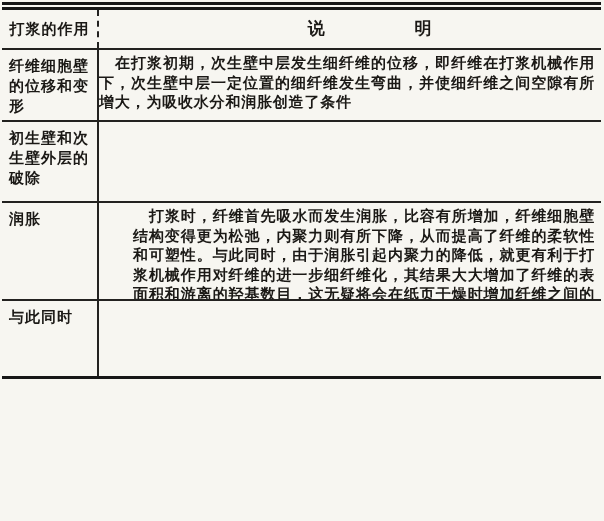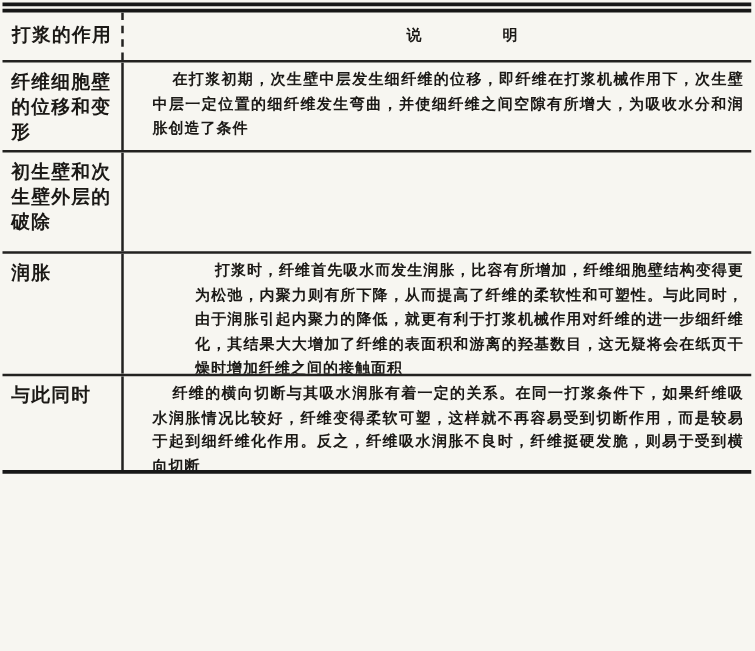--- a/index.html
+++ b/index.html
@@ -33,22 +33,22 @@
     width: 97px;
     flex: 0 0 97px;
     border-right: 2px solid #232220;
     padding: 6px 5px 0 7px;
     font-size: 15px;
     line-height: 20px;
     letter-spacing: 1px;
   }
   .cell-desc {
     flex: 1 1 auto;
-    padding: 4px 6px 0 23px;
-    font-size: 12px;
+    padding: 4px 6px 0 0;
+    font-size: 15px;
     line-height: 19.5px;
     letter-spacing: 0.8px;
     text-align: justify;
   }
   .para { text-indent: 16px; }
   .inner-rule {
     height: 2px;
     background: #232220;
     margin: 5px -6px 5px -11px;
   }
@@ -56,21 +56,21 @@
   .row-header { height: 40px; gap: 40px; }
   .row-header .cell-term {
     display: flex; align-items: center; justify-content: center;
     padding: 0 2px;
     border-right-style: dashed;
     font-size: 15px;
   }
   .row-header .cell-desc {
     display: flex; align-items: center; justify-content: center;
     padding: 0;
-    font-size: 12px;
+    font-size: 17px;
     white-space: pre;
   }
   .row-1 { height: 72px; }
   .row-2 { height: 81px; flex-direction: column; }
   .row-3 { height: 98px; gap: 34px; }
   .row-4 { height: 142px; }
   .row-5 { height: 75px; }
 </style>
 </head>
 <body>
@@ -101,19 +101,16 @@
     <div class="row row-3">
       <div class="cell-term">润胀</div>
       <div class="cell-desc">
         <div class="para">打浆时，纤维首先吸水而发生润胀，比容有所增加，纤维细胞壁结构变得更为松弛，内聚力则有所下降，从而提高了纤维的柔软性和可塑性。与此同时，由于润胀引起内聚力的降低，就更有利于打浆机械作用对纤维的进一步细纤维化，其结果大大增加了纤维的表面积和游离的羟基数目，这无疑将会在纸页干燥时增加纤维之间的接触面积</div>
       </div>
     </div>
 
 
     <div class="row row-5">
       <div class="cell-term">与此同时</div>
-      <div class="cell-desc">
-        <div class="para">纤维的横向切断与其吸水润胀有着一定的关系。在同一打浆条件下，如果纤维吸水润胀情况比较好，纤维变得柔软可塑，这样就不再容易受到切断作用，而是较易于起到细纤维化作用。反之，纤维吸水润胀不良时，纤维挺硬发脆，则易于受到横向切断</div>
-      </div>
     </div>
 
   </div>
 </div>
 
 </body></html>

